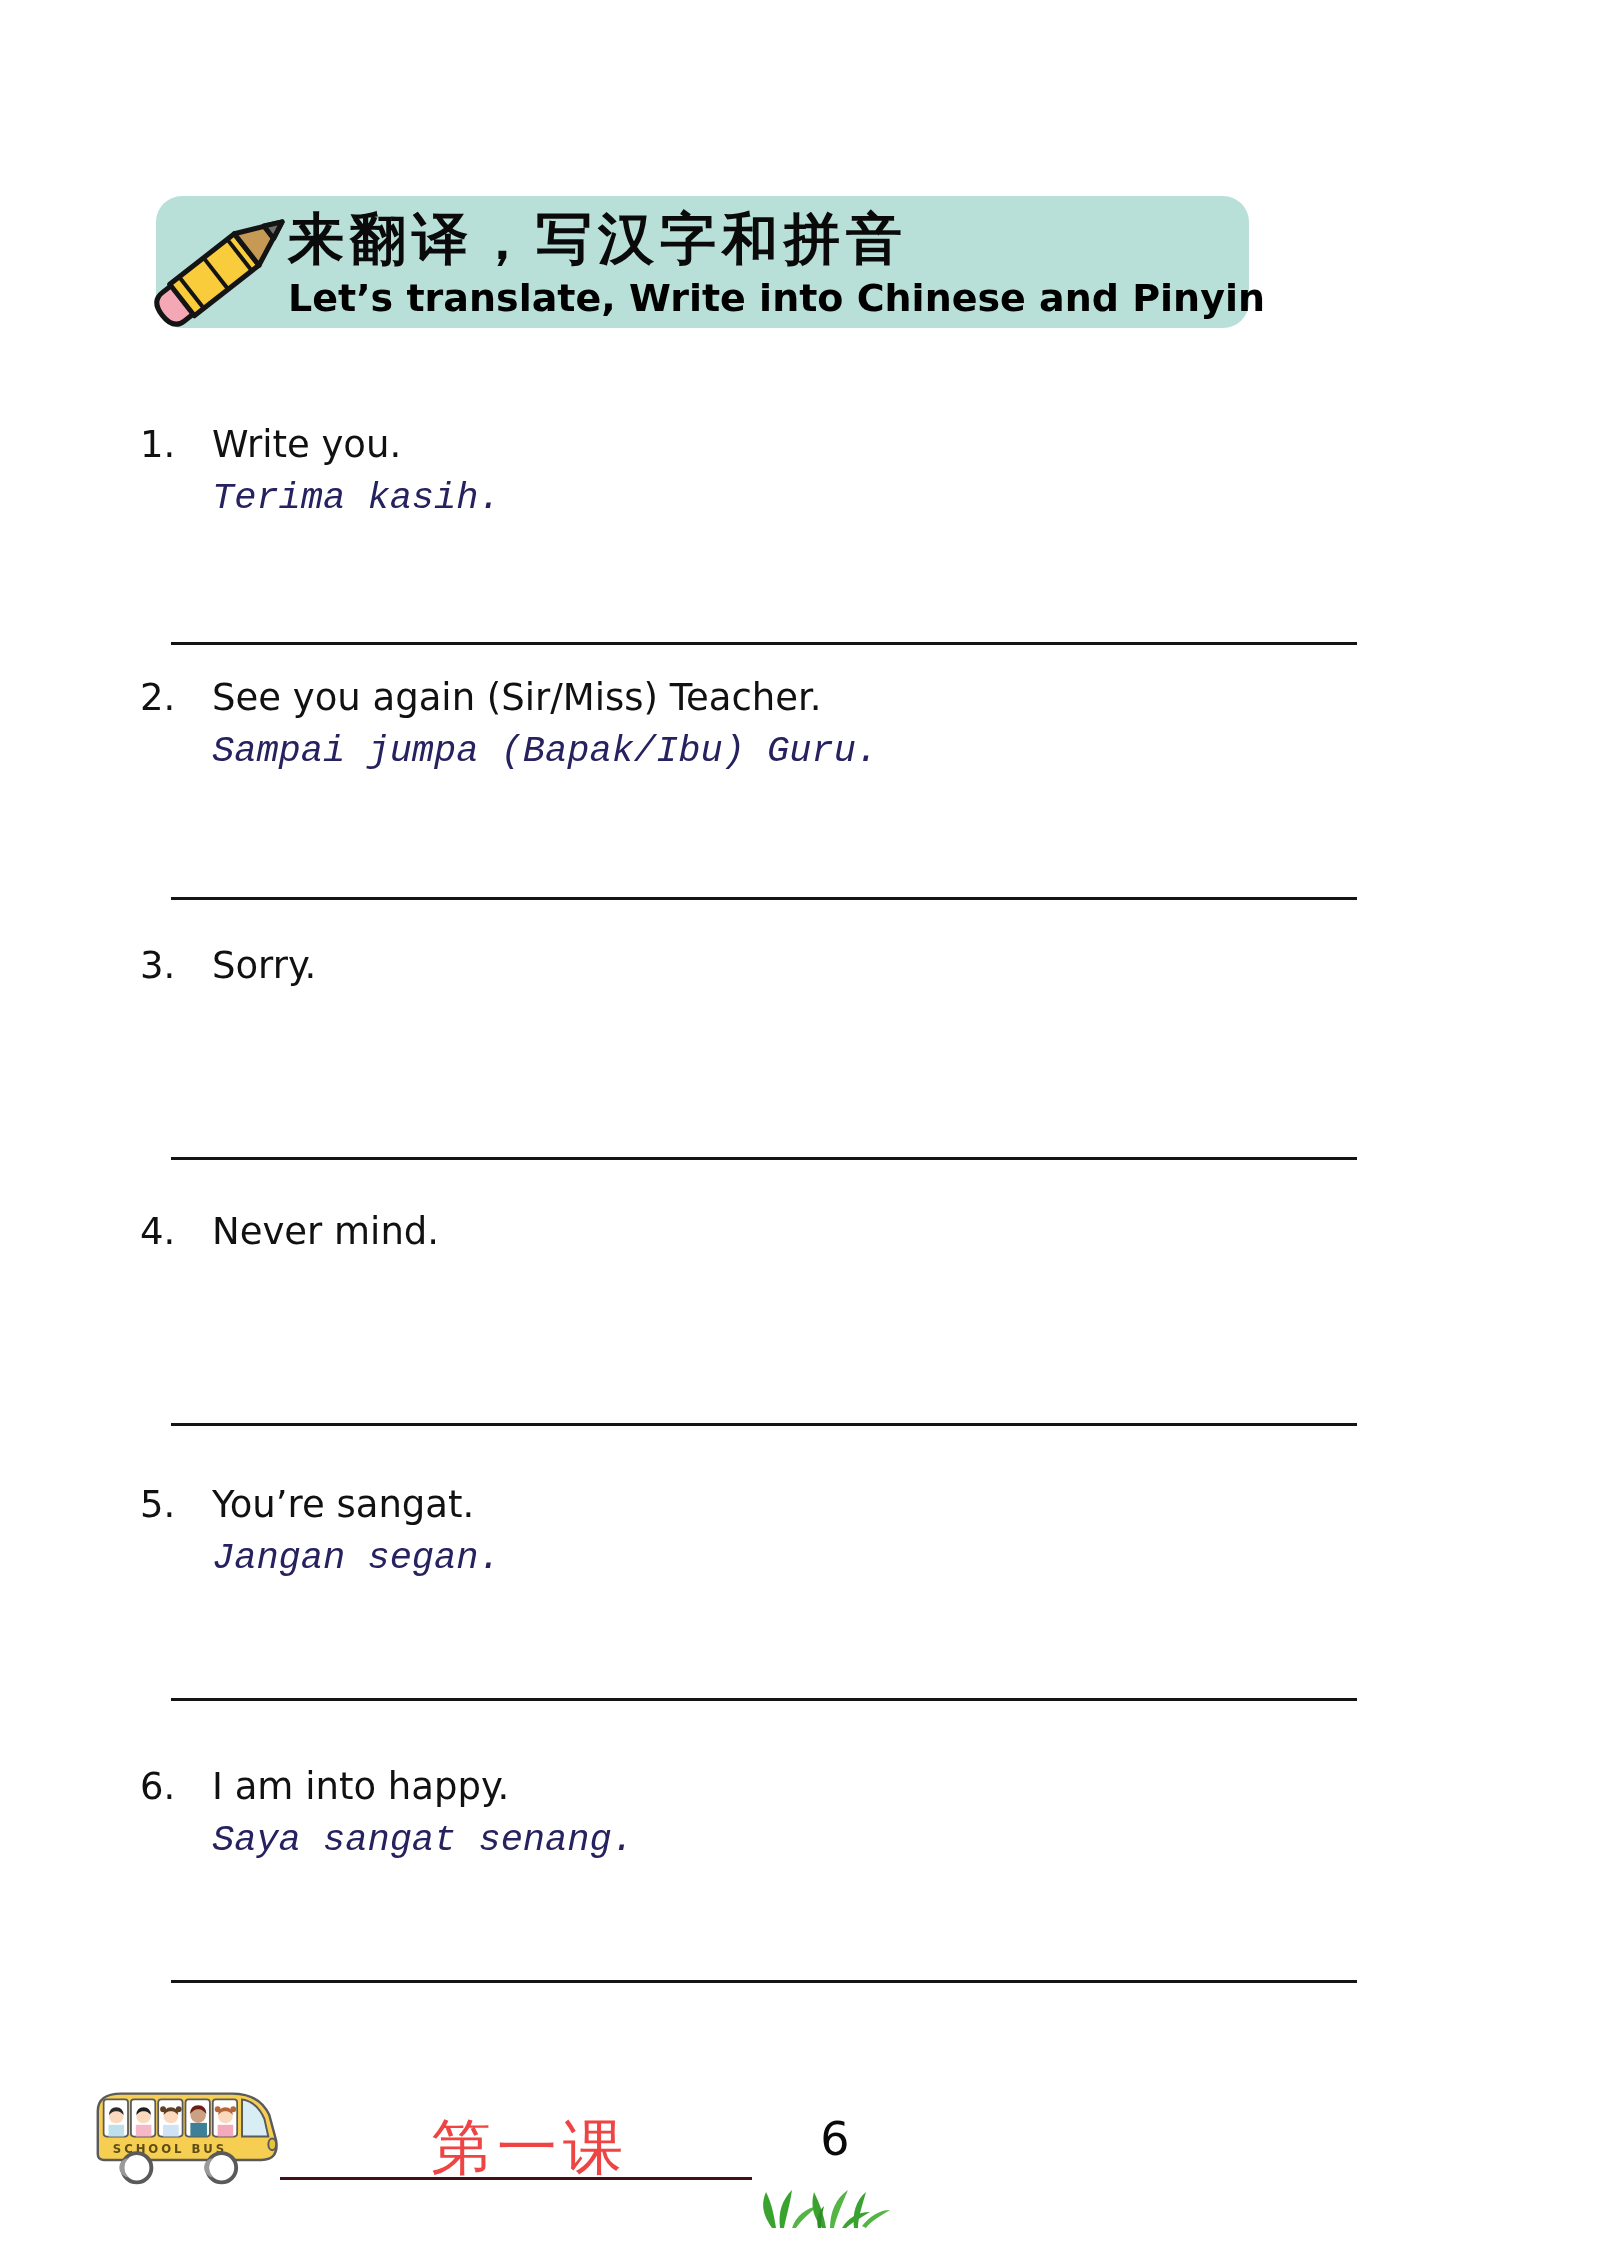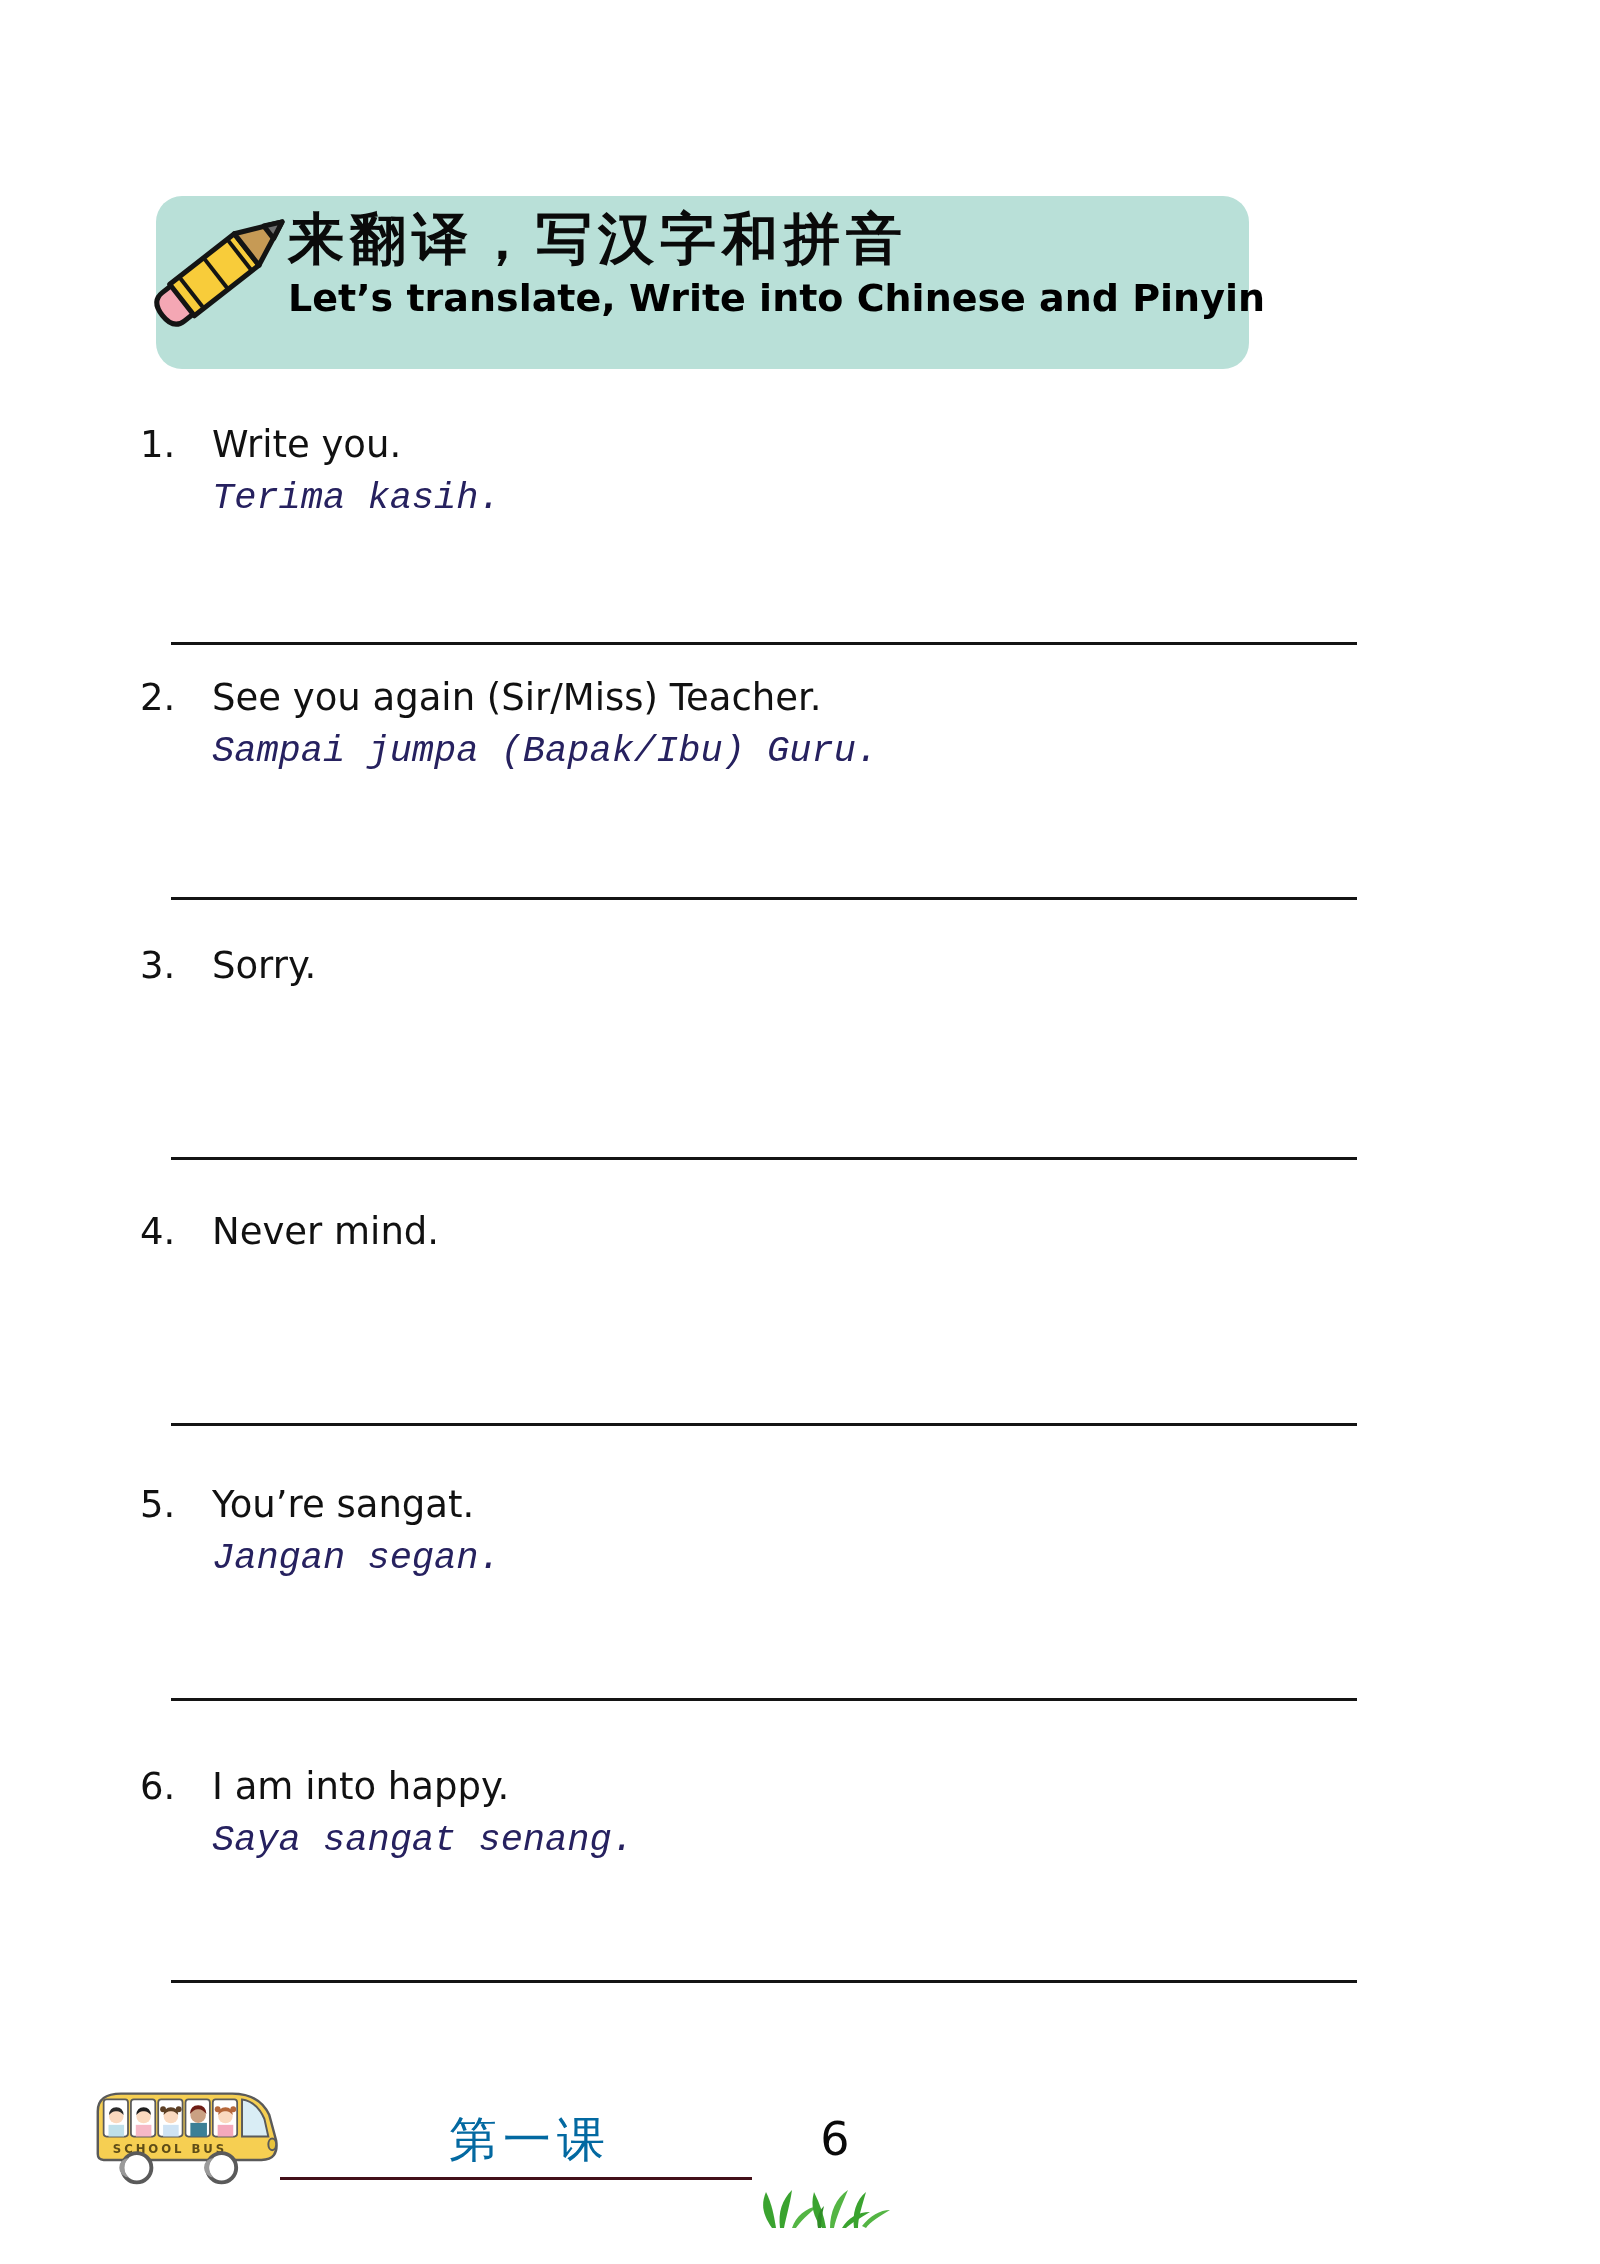--- a/index.html
+++ b/index.html
@@ -8,21 +8,21 @@
     width:1600px; height:2264px;
     margin:0 auto;
     background:#ffffff;
     font-family:"DejaVu Sans","Liberation Sans",sans-serif;
     overflow:hidden;
   }
 
   
   .banner {
     position:absolute; left:156px; top:196px;
-    width:1093px; height:173px;
+    width:1093px; height:132px;
     background:#b9e0d8;
     border-radius:26px;
   }
   .pencil-wrap {
     position:absolute; left:-18px; top:2px;
     width:170px; height:140px;
   }
   .banner-cn {
     position:absolute; left:132px; top:6px;
     font-size:56px; font-weight:bold; color:#0a0a0a;
@@ -50,21 +50,21 @@
   
   .bus-wrap { position:absolute; left:88px; top:2080px; width:195px; height:115px; }
   .footer-line {
     position:absolute; left:280px; top:2177px;
     width:472px; height:3px; background:#431019;
   }
   .lesson-title {
     position:absolute; left:430px; top:2108px; width:200px;
     text-align:center;
     font-family:Liberation Mono, monospace;
-    font-size:48px; color:#0369a1; letter-spacing:6px; white-space:nowrap;
+    font-size:60px; color:#ef4444; letter-spacing:6px; white-space:nowrap;
   }
   .page-number {
     position:absolute; left:800px; top:2112px; width:70px;
     text-align:center; font-size:46px; color:#0a0a0a;
   }
   .grass-wrap { position:absolute; left:758px; top:2166px; width:132px; height:68px; }
 </style>
 </head>
 <body>
 

